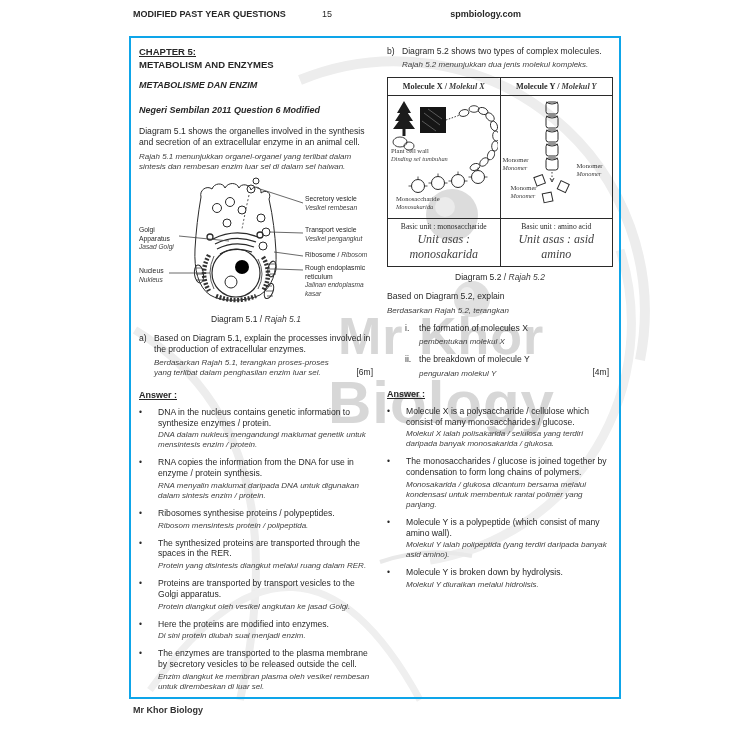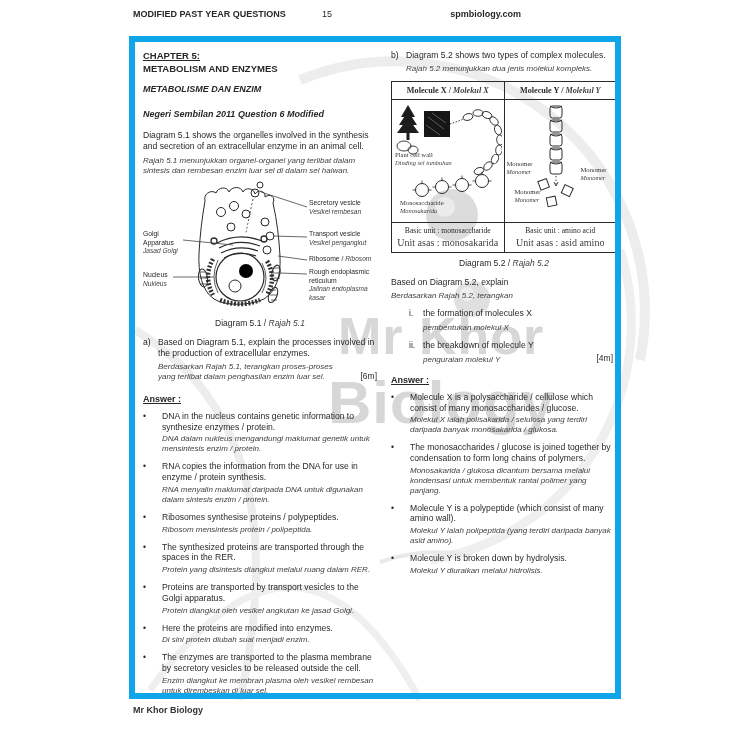--- a/index.html
+++ b/index.html
@@ -16,21 +16,21 @@
   .wm2 { left:328px; top:368px; font-size:60px; }
   
   .hdr { position:absolute; left:133px; top:9px; width:388px; display:flex; align-items:baseline;
          font-size:9px; z-index:2; }
   .hdr-left { font-weight:bold; flex:1; }
   .hdr-center { flex:0 0 auto; }
   .hdr-right { font-weight:bold; flex:1; text-align:right; }
   .ftr { position:absolute; left:133px; top:705px; font-size:9px; font-weight:bold; color:#333; z-index:2; }
   
   .frame { position:absolute; left:129px; top:36px; width:492px; height:663px;
-           border:6px solid #0ea5e9; z-index:1; overflow:hidden; }
+           border:2px solid #0ea5e9; z-index:1; overflow:hidden; }
   .col { position:absolute; top:8px; z-index:1; }
   .col-left  { left:8px;  width:234px; }
   .col-right { left:256px; width:226px; }
   
   .en  { font-size:8.6px; line-height:1.25; color:#282828; }
   .ms  { font-size:8px; font-style:italic; line-height:1.25; color:#3f3f3f; margin-top:3px; }
   .ms-inline { font-style:italic; color:#3f3f3f; }
   .chapter-label { font-size:9.5px; font-weight:bold; text-decoration:underline; }
   .chapter-title { font-size:9.5px; font-weight:bold; margin-top:2px; }
   .chapter-title-ms { font-size:9px; font-weight:bold; font-style:italic; margin-top:10px; }
@@ -59,21 +59,21 @@
                font-family:"Liberation Serif", serif; background:transparent; }
   .mol-table th, .mol-table td { border:1.5px solid #2a2a2a; }
   .mol-table th { font-size:8.2px; font-weight:bold; text-align:center; padding:4px 2px; width:50%; }
   .mol-table th .ms-inline { font-weight:bold; }
   .mol-cell { position:relative; height:122px; }
   .mol-cell svg { position:absolute; left:0; top:0; }
   .mol-label { position:absolute; font-size:6.6px; line-height:1.3; color:#333;
                font-family:"Liberation Serif", serif; }
   .mol-label .ms { font-size:6.4px; margin-top:0; font-family:"Liberation Serif", serif; }
   .basic-row td { font-size:7.6px; text-align:center; padding:3px 2px; line-height:1.3; }
-  .basic-ms { font-size:10px; color:#3f3f3f; }
+  .basic-ms { font-size:12px; font-style:italic; color:#3f3f3f; }
   .instruction-en { margin-top:9px; }
   .instruction-ms { margin-top:4px; }
   .subitem { display:flex; margin-top:7px; padding-left:18px; position:relative; }
   .sub-num { flex:0 0 14px; font-size:8.6px; }
   .sub-body .ms { margin-top:4px; }
   .sub-marks { position:absolute; right:4px; bottom:2px; font-size:8.5px; }
 </style>
 </head>
 <body>
 

